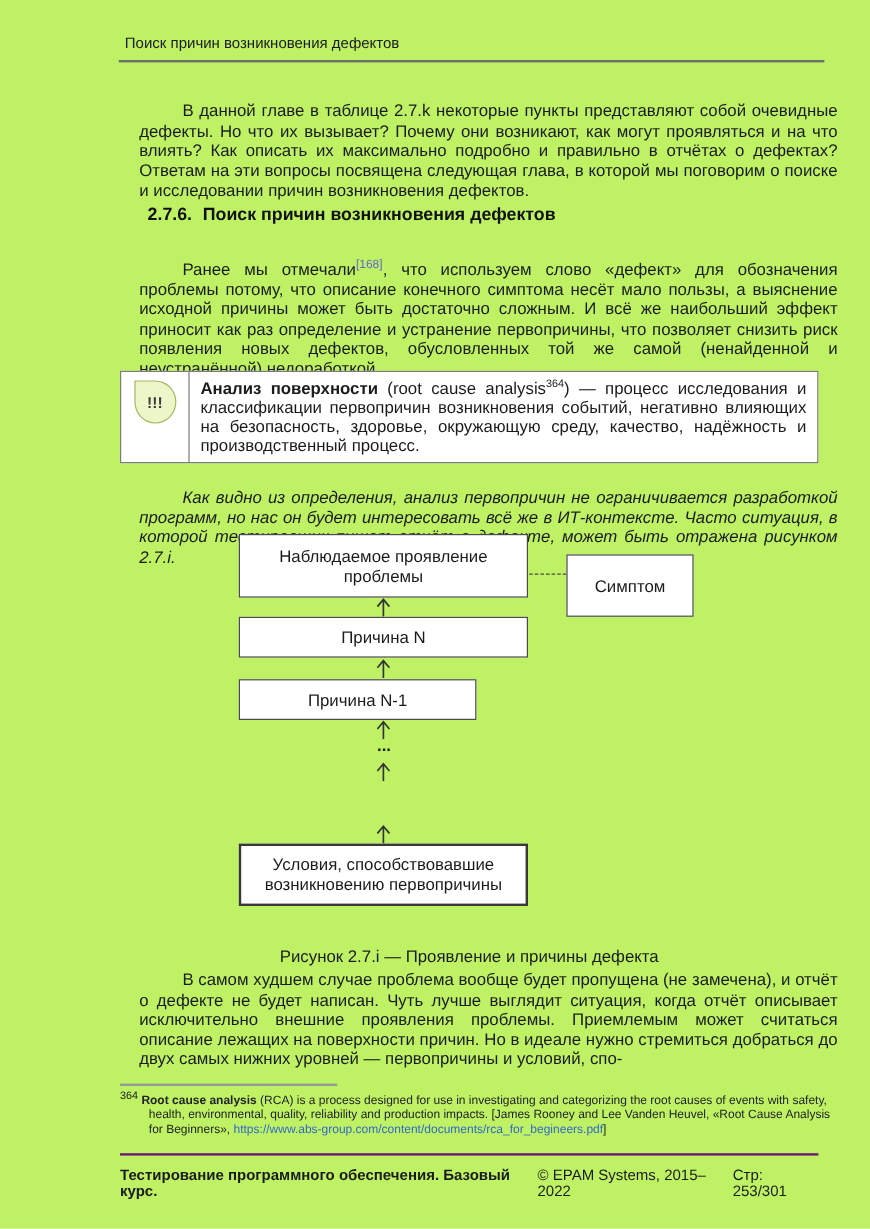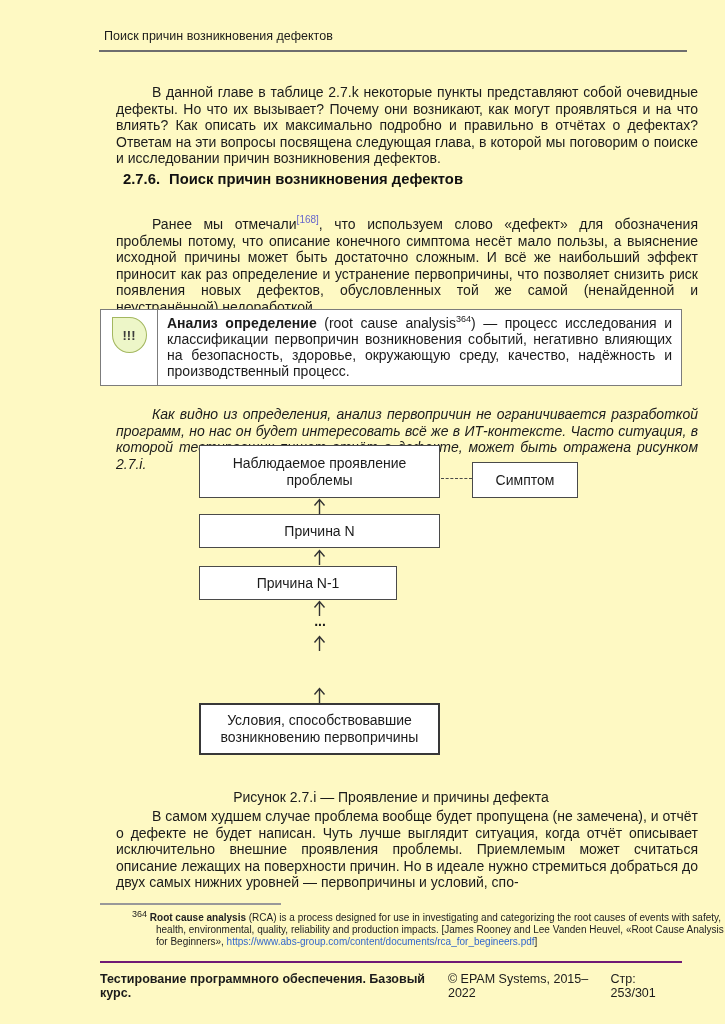--- a/index.html
+++ b/index.html
@@ -1,17 +1,17 @@
 <!DOCTYPE html>
 <html lang="ru"><head>
 <meta charset="utf-8">
 <style>
   html,body { margin:0; padding:0; background:#ffffff; }
   .page {
-    position:relative; width:725px; height:1024px; background:#fef9c3;
+    position:relative; width:725px; height:1024px; background:#bef264;
     font-family:"Liberation Sans", sans-serif; color:#1b1b1b; overflow:hidden;
   }
 
   
   .running-header {
     position:absolute; left:99px; top:29px; width:583px;
     font-size:12.5px; padding:0 0 7px 5px;
     border-bottom:2px solid #6e6e6e;
   }
 
@@ -83,21 +83,21 @@
   }
 
   
   .footnote-sep {
     position:absolute; left:100px; top:903px; width:181px;
     border-top:2px solid #999;
   }
   .footnote {
     position:absolute; left:100px; top:912px; width:568px;
     font-size:10px; line-height:11.8px; color:#222;
-    padding-left:24px; text-indent:-24px; text-align:left;margin-left:32px;
+    padding-left:24px; text-indent:-24px; text-align:left;
   }
   .footnote b { font-weight:bold; }
   .url-link { color:#3366cc; text-decoration:none; cursor:pointer; }
 
   
   .page-footer {
     position:absolute; left:100px; top:961px; width:582px;
     border-top:2px solid #701a75; padding-top:9px;
     display:flex; justify-content:space-between; align-items:baseline;
     font-size:12.5px;
@@ -118,33 +118,33 @@
   <h2 class="section-heading"><span class="sec-num">2.7.6.</span><span>Поиск причин возникновения дефектов</span></h2>
 
   <p class="body-par" id="p2"><span>Ранее мы отмечали</span><sup class="ref-link">[168]</sup><span>, что используем слово «дефект» для обозначения проблемы потому, что описание конечного симптома несёт мало пользы, а выяснение исходной причины может быть достаточно сложным. И всё же наибольший эффект приносит как раз определение и устранение первопричины, что позволяет снизить риск появления новых дефектов, обусловленных той же самой (ненайденной и неустранённой) недоработкой.</span></p>
 
   <div class="callout">
     <div class="callout-icon-cell">
       <div class="alert-blob">
           <span>!!!</span>
         </div>
     </div>
-    <div class="callout-text"><b>Анализ определение</b><span> (root cause analysis</span><sup class="fn-num">364</sup><span>) — процесс исследования и классификации первопричин возникновения событий, негативно влияющих на безопасность, здоровье, окружающую среду, качество, надёжность и производственный процесс.</span></div>
+    <div class="callout-text"><b>Анализ поверхности</b><span> (root cause analysis</span><sup class="fn-num">364</sup><span>) — процесс исследования и классификации первопричин возникновения событий, негативно влияющих на безопасность, здоровье, окружающую среду, качество, надёжность и производственный процесс.</span></div>
   </div>
 
   <p class="body-par" id="p3">Как видно из определения, анализ первопричин не ограничивается разработкой программ, но нас он будет интересовать всё же в ИТ-контексте. Часто ситуация, в которой тестировщик пишет отчёт о дефекте, может быть отражена рисунком 2.7.i.</p>
 
   <div class="fig-canvas">
     <div class="fig-box" style="left:99px; top:0; width:241px; height:53px;">
         <span>Наблюдаемое проявление проблемы</span>
       </div>
 
     <div class="dash-connector"></div>
 
-    <div class="fig-box" style="left:372px; top:17px; width:106px; height:36px;">
+    <div class="fig-box" style="left:372px; top:17px; width:106px; height:52px;">
         <span>Симптом</span>
       </div>
 
     <svg class="up-arrow" style="top:53px;" viewBox="0 0 15 16">
         <path d="M7.5 16 L7.5 1.5 M2.5 7.5 L7.5 1.5 L12.5 7.5" fill="none" stroke="#333" stroke-width="1.4"></path>
       </svg>
 
     <div class="fig-box" style="left:99px; top:69px; width:241px; height:34px;">
         <span>Причина N</span>
       </div>

